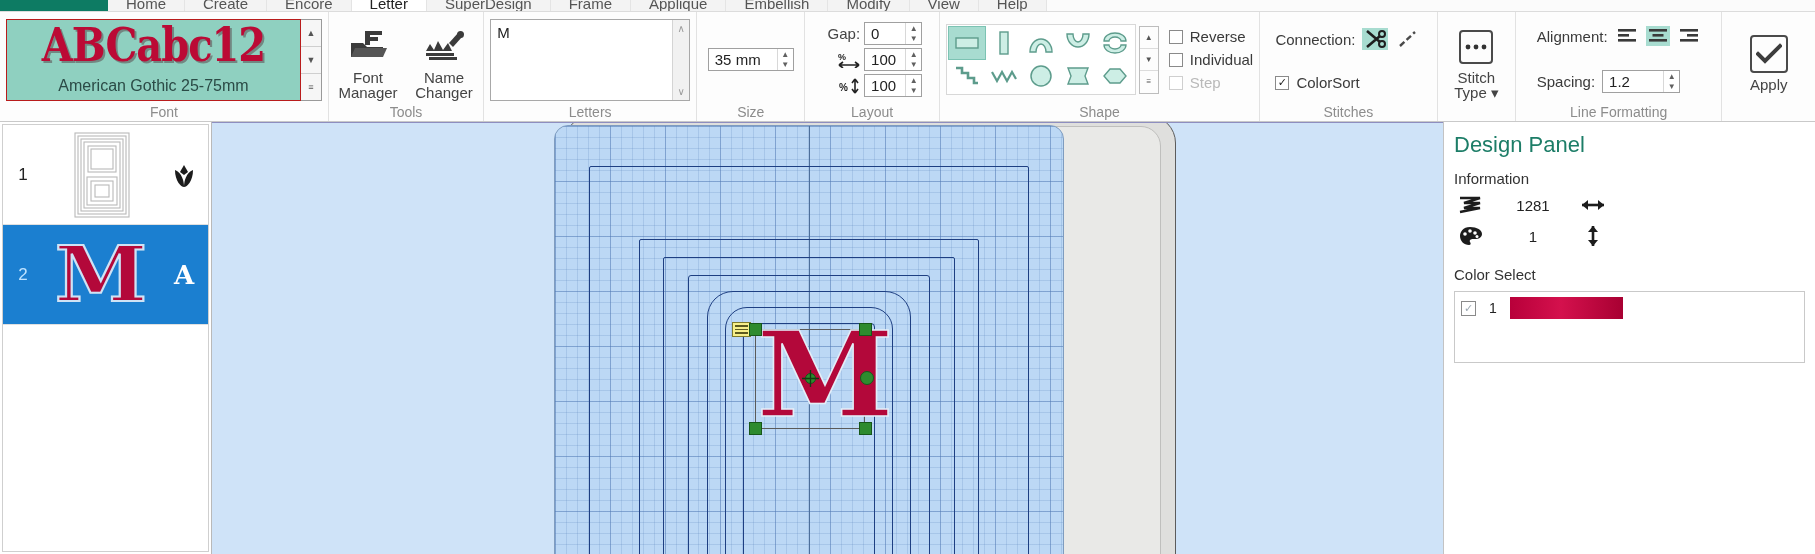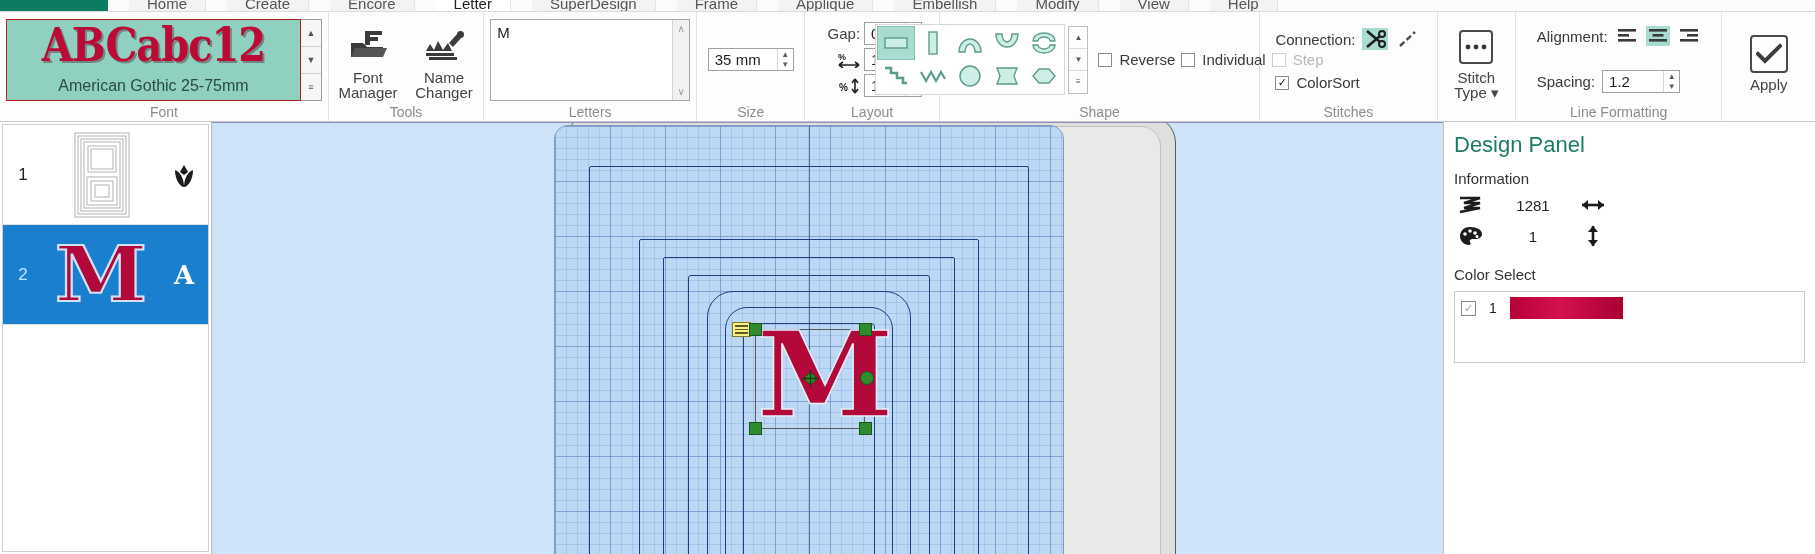--- a/index.html
+++ b/index.html
@@ -10,21 +10,21 @@
     color: #3a3a3a;
     overflow: hidden;
     background: #ffffff;
   }
   #app { position: relative; width: 1815px; height: 554px; }
 
   
   .tabstrip {
     position: absolute; top: 0; left: 0; width: 1815px; height: 12px;
     background: #fbfbfb; border-bottom: 1px solid #dcdcdc;
-    display: flex; align-items: flex-end; overflow: hidden; gap: 21px;
+    display: flex; align-items: flex-end; overflow: hidden;
   }
   .tab-home-block { width: 108px; height: 12px; background: #0d7b63; }
   .tab {
     height: 12px; padding: 0 18px; font-size: 15px; color: #555;
     line-height: 10px; white-space: nowrap; overflow: hidden;
     background: #f3f3f3; border-right: 1px solid #e4e4e4;
   }
   .tab.active { background: #ffffff; color: #222; }
 
   
@@ -94,21 +94,21 @@
                    background: #fff; padding: 2px; }
   .shape-cell { display: flex; align-items: center; justify-content: center; }
   .shape-cell.sel { background: #a8dcd0; outline: 1px solid #7cc3b3; }
   .shape-spins { display: flex; flex-direction: column; width: 20px; height: 68px;
                  border: 1px solid #bdbdbd; margin-left: 3px; }
   .shape-spins span { flex: 1; display: flex; align-items: center; justify-content: center;
                       font-size: 8px; color: #555; border-bottom: 1px solid #dcdcdc; }
   .shape-spins span:last-child { border-bottom: none; }
 
   
-  .chk-list { display: flex; flex-direction: row; gap: 6px; }
+  .chk-list { display: flex; flex-direction: column; gap: 6px; }
   .chk-row { display: flex; align-items: center; gap: 7px; font-size: 15px; color: #3a3a3a; }
   .chk-row.dim { color: #b9b9b9; }
   .cbox { width: 14px; height: 14px; border: 1px solid #8a8a8a; background: #fff;
           display: flex; align-items: center; justify-content: center;
           font-size: 11px; color: #222; line-height: 1; }
   .cbox.dim { border-color: #cfcfcf; }
 
   
   .stitch-rows { display: flex; flex-direction: column; gap: 24px; text-align: center; }
   .row-inline { display: flex; align-items: center; gap: 7px; font-size: 15px; }

